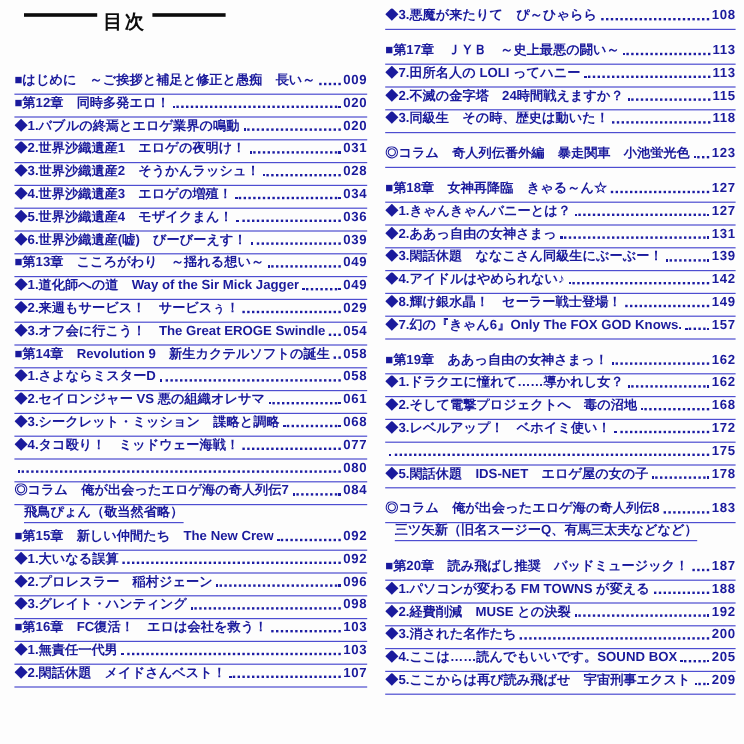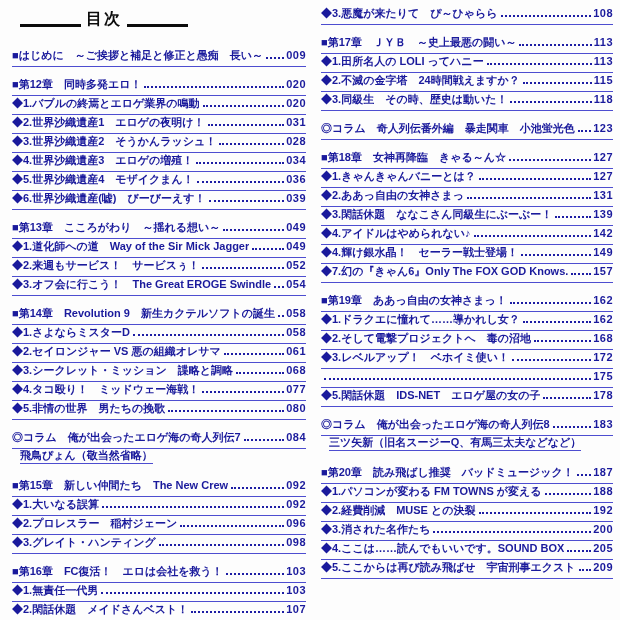--- a/index.html
+++ b/index.html
@@ -5,39 +5,39 @@
   html,body{margin:0;padding:0;}
   body{
     width:620px;height:620px;
     background:#fbfbfb;
     font-family:"Liberation Sans",sans-serif;
     overflow:hidden;
   }
   .page{position:relative;width:620px;height:620px;background:#fdfdfd;}
   .title-row{
     position:absolute;left:20px;top:11px;width:168px;
-    display:flex;align-items:flex-end;gap:5px;
+    display:flex;align-items:flex-start;gap:5px;
   }
   .title-text{
     font-size:16px;font-weight:bold;color:#0c0c0c;letter-spacing:2px;
     line-height:1;white-space:nowrap;
   }
   .rule{flex:1 1 auto;height:2.6px;background:#0c0c0c;}
   .col{position:absolute;}
-  .col-left{left:12px;top:48px;width:294px;}
+  .col-left{left:12px;top:60px;width:294px;}
   .col-right{left:321px;top:6px;width:292px;}
   .row{
     display:flex;align-items:flex-end;
     height:19px;box-sizing:border-box;
     border-bottom:1.6px solid #4d4dd0;
     padding-bottom:4px;
     color:#1a1a9c;font-weight:bold;font-size:11px;
     white-space:nowrap;
   }
-  .col-left .row.gap{margin-top:10px;}
+  .col-left .row.gap{}
   .col-right .row.gap{margin-top:10px;}
   .lbl{flex:0 1 auto;overflow:hidden;line-height:1.2;}
   .leader{
     flex:1 1 auto;min-width:4px;
     border-bottom:2px dotted #1d1da4;
     margin:0 2px 3px 3px;
   }
   .pg{flex:0 0 auto;line-height:1.2;letter-spacing:0.5px;}
   .row.note{border-bottom:none;padding-left:8px;}
   .row.note .lbl{border-bottom:1.6px solid #4d4dd0;padding-bottom:1px;}
@@ -98,21 +98,21 @@
         <span class="pg">049</span>
       </div>
       <div class="row">
         <span class="lbl">◆1.道化師への道　Way of the Sir Mick Jagger</span>
         <span class="leader"></span>
         <span class="pg">049</span>
       </div>
       <div class="row">
         <span class="lbl">◆2.来週もサービス！　サービスぅ！</span>
         <span class="leader"></span>
-        <span class="pg">052</span>
+        <span class="pg">029</span>
       </div>
       <div class="row">
         <span class="lbl">◆3.オフ会に行こう！　The Great EROGE Swindle</span>
         <span class="leader"></span>
         <span class="pg">054</span>
       </div>
       <div class="row gap">
         <span class="lbl">■第14章　Revolution 9　新生カクテルソフトの誕生</span>
         <span class="leader"></span>
         <span class="pg">058</span>
@@ -131,21 +131,20 @@
         <span class="lbl">◆3.シークレット・ミッション　諜略と調略</span>
         <span class="leader"></span>
         <span class="pg">068</span>
       </div>
       <div class="row">
         <span class="lbl">◆4.タコ殴り！　ミッドウェー海戦！</span>
         <span class="leader"></span>
         <span class="pg">077</span>
       </div>
       <div class="row">
-        <span class="lbl">◆5.非情の世界　男たちの挽歌</span>
         <span class="leader"></span>
         <span class="pg">080</span>
       </div>
       <div class="row gap">
         <span class="lbl">◎コラム　俺が出会ったエロゲ海の奇人列伝7</span>
         <span class="leader"></span>
         <span class="pg">084</span>
       </div>
       <div class="row note">
         <span class="lbl">飛鳥ぴょん（敬当然省略）</span>
@@ -191,21 +190,21 @@
         <span class="lbl">◆3.悪魔が来たりて　ぴ～ひゃらら</span>
         <span class="leader"></span>
         <span class="pg">108</span>
       </div>
       <div class="row gap">
         <span class="lbl">■第17章　ＪＹＢ　～史上最悪の闘い～</span>
         <span class="leader"></span>
         <span class="pg">113</span>
       </div>
       <div class="row">
-        <span class="lbl">◆1.田所名人の LOLI ってハニー</span>
+        <span class="lbl">◆7.田所名人の LOLI ってハニー</span>
         <span class="leader"></span>
         <span class="pg">113</span>
       </div>
       <div class="row">
         <span class="lbl">◆2.不滅の金字塔　24時間戦えますか？</span>
         <span class="leader"></span>
         <span class="pg">115</span>
       </div>
       <div class="row">
         <span class="lbl">◆3.同級生　その時、歴史は動いた！</span>
@@ -236,21 +235,21 @@
         <span class="lbl">◆3.閑話休題　ななこさん同級生にぶーぶー！</span>
         <span class="leader"></span>
         <span class="pg">139</span>
       </div>
       <div class="row">
         <span class="lbl">◆4.アイドルはやめられない♪</span>
         <span class="leader"></span>
         <span class="pg">142</span>
       </div>
       <div class="row">
-        <span class="lbl">◆4.輝け銀水晶！　セーラー戦士登場！</span>
+        <span class="lbl">◆8.輝け銀水晶！　セーラー戦士登場！</span>
         <span class="leader"></span>
         <span class="pg">149</span>
       </div>
       <div class="row">
         <span class="lbl">◆7.幻の『きゃん6』Only The FOX GOD Knows.</span>
         <span class="leader"></span>
         <span class="pg">157</span>
       </div>
       <div class="row gap">
         <span class="lbl">■第19章　ああっ自由の女神さまっ！</span>

